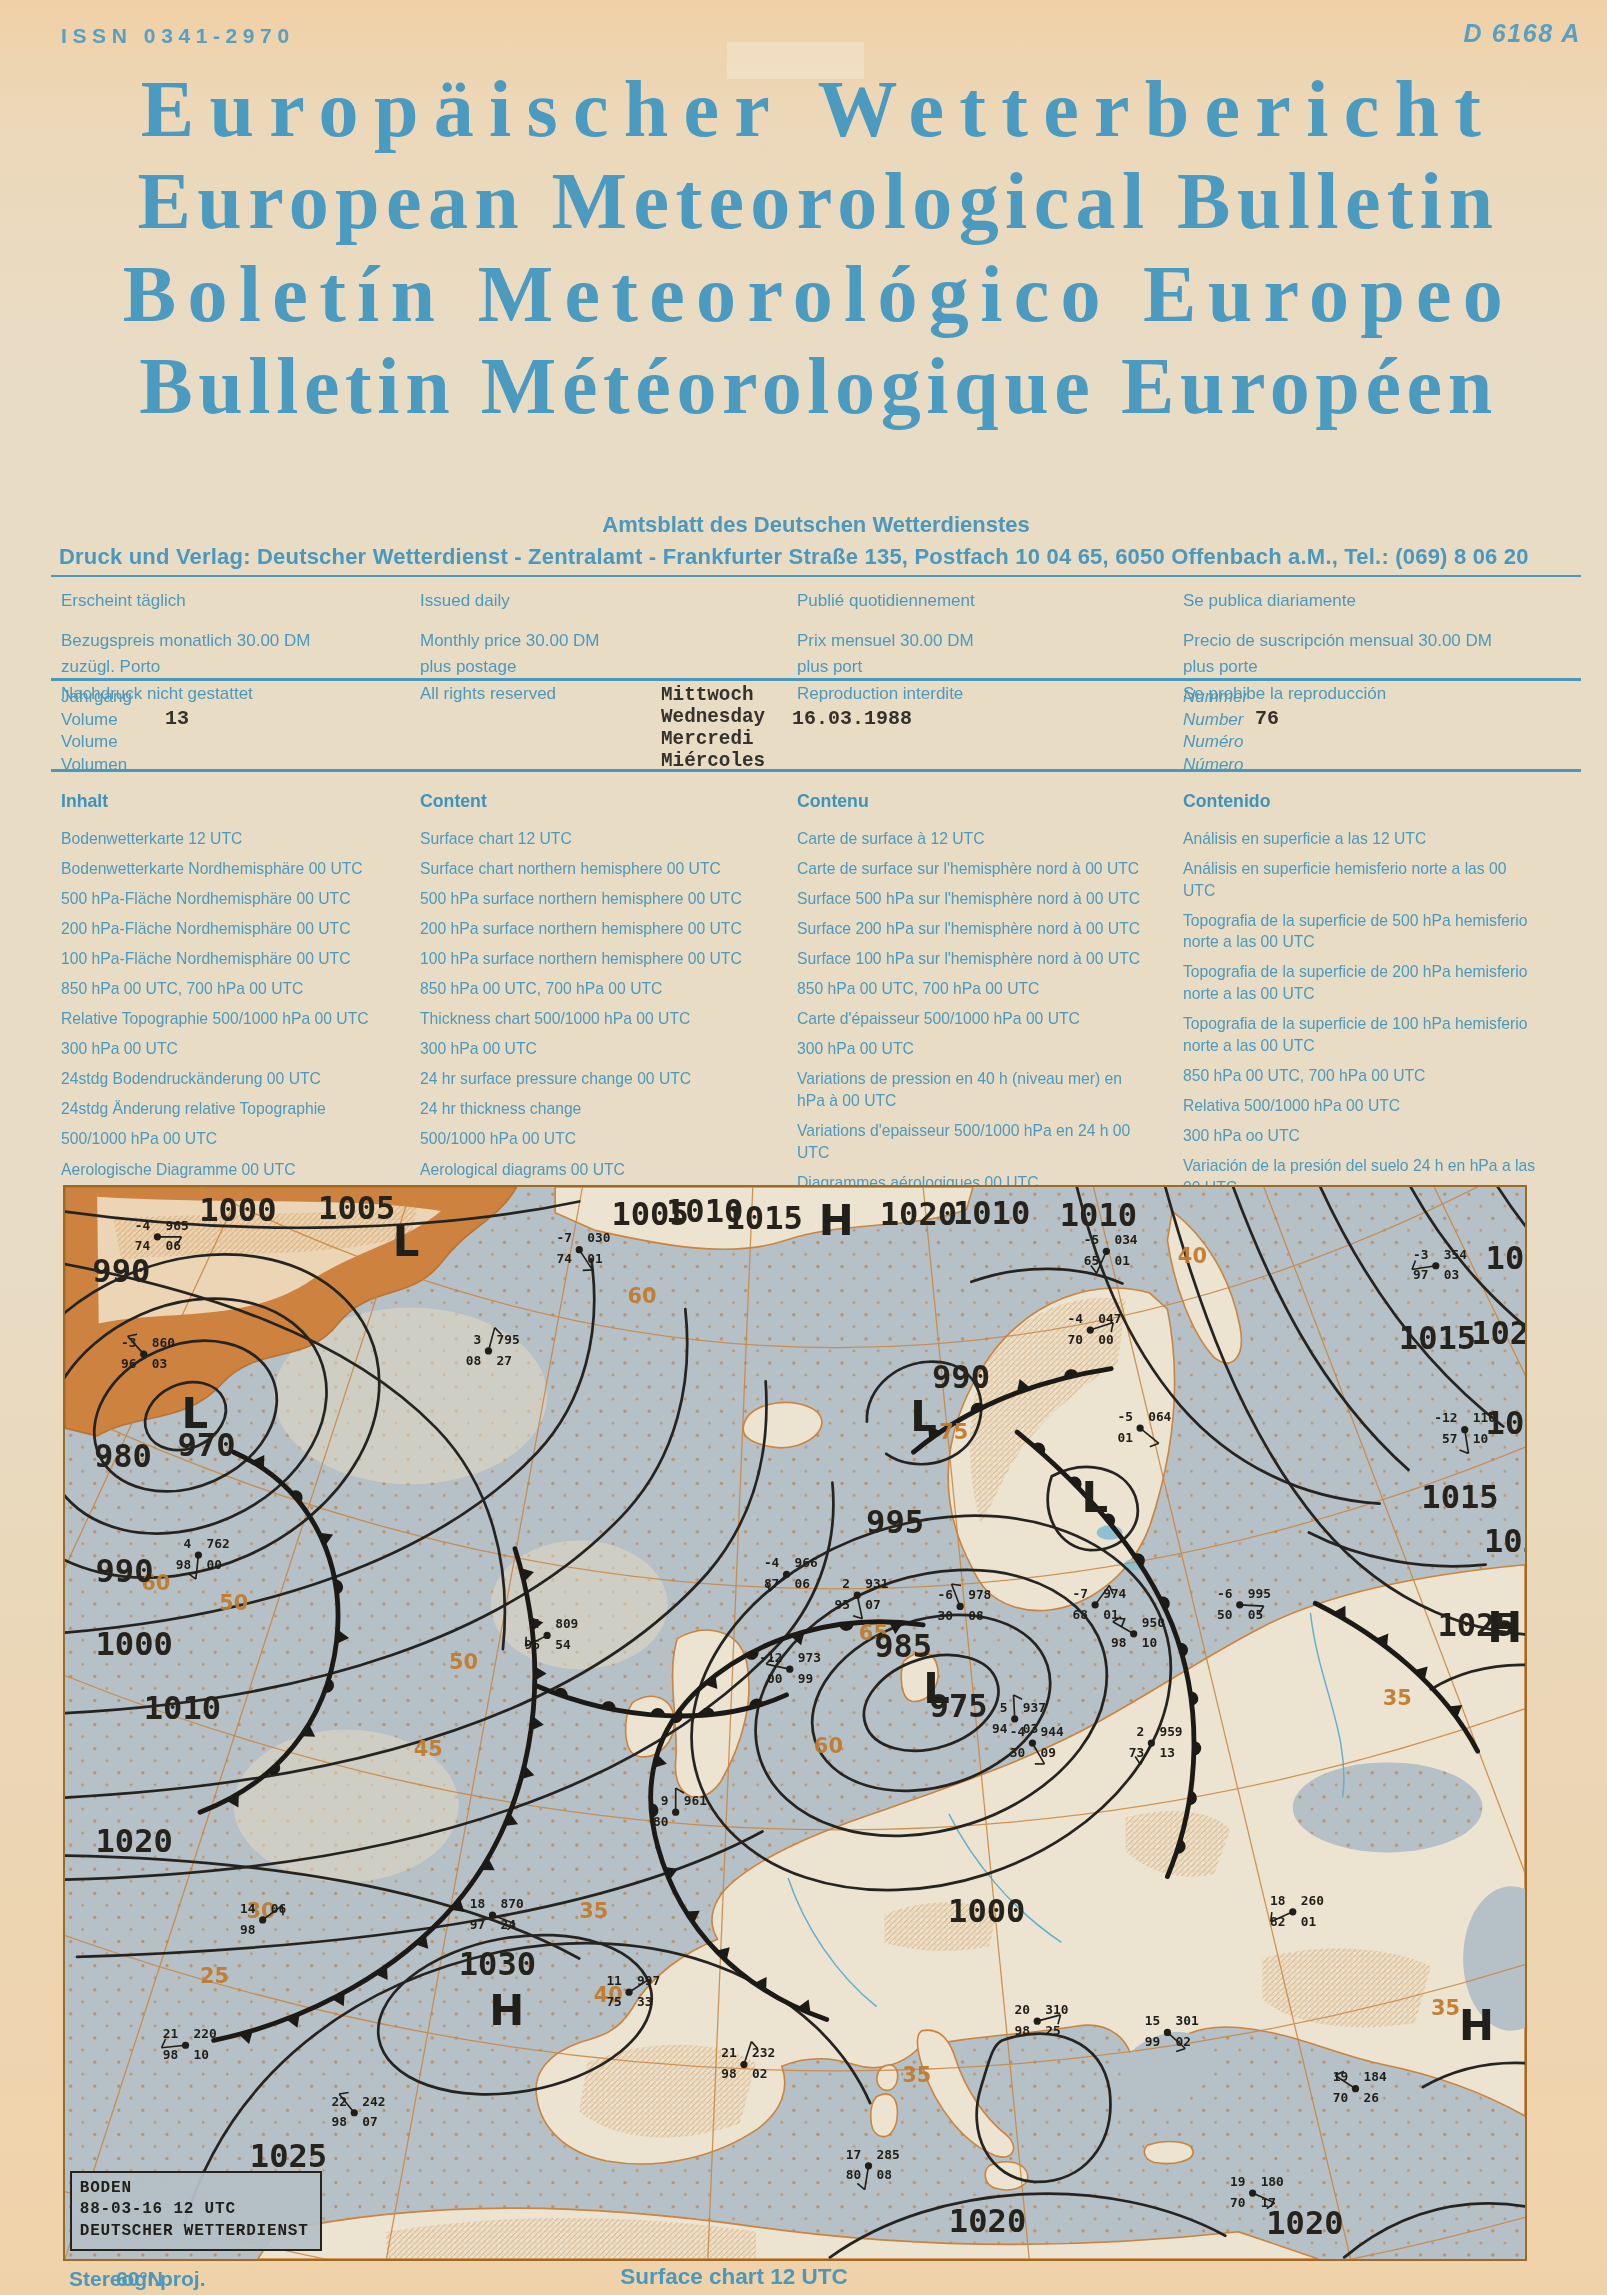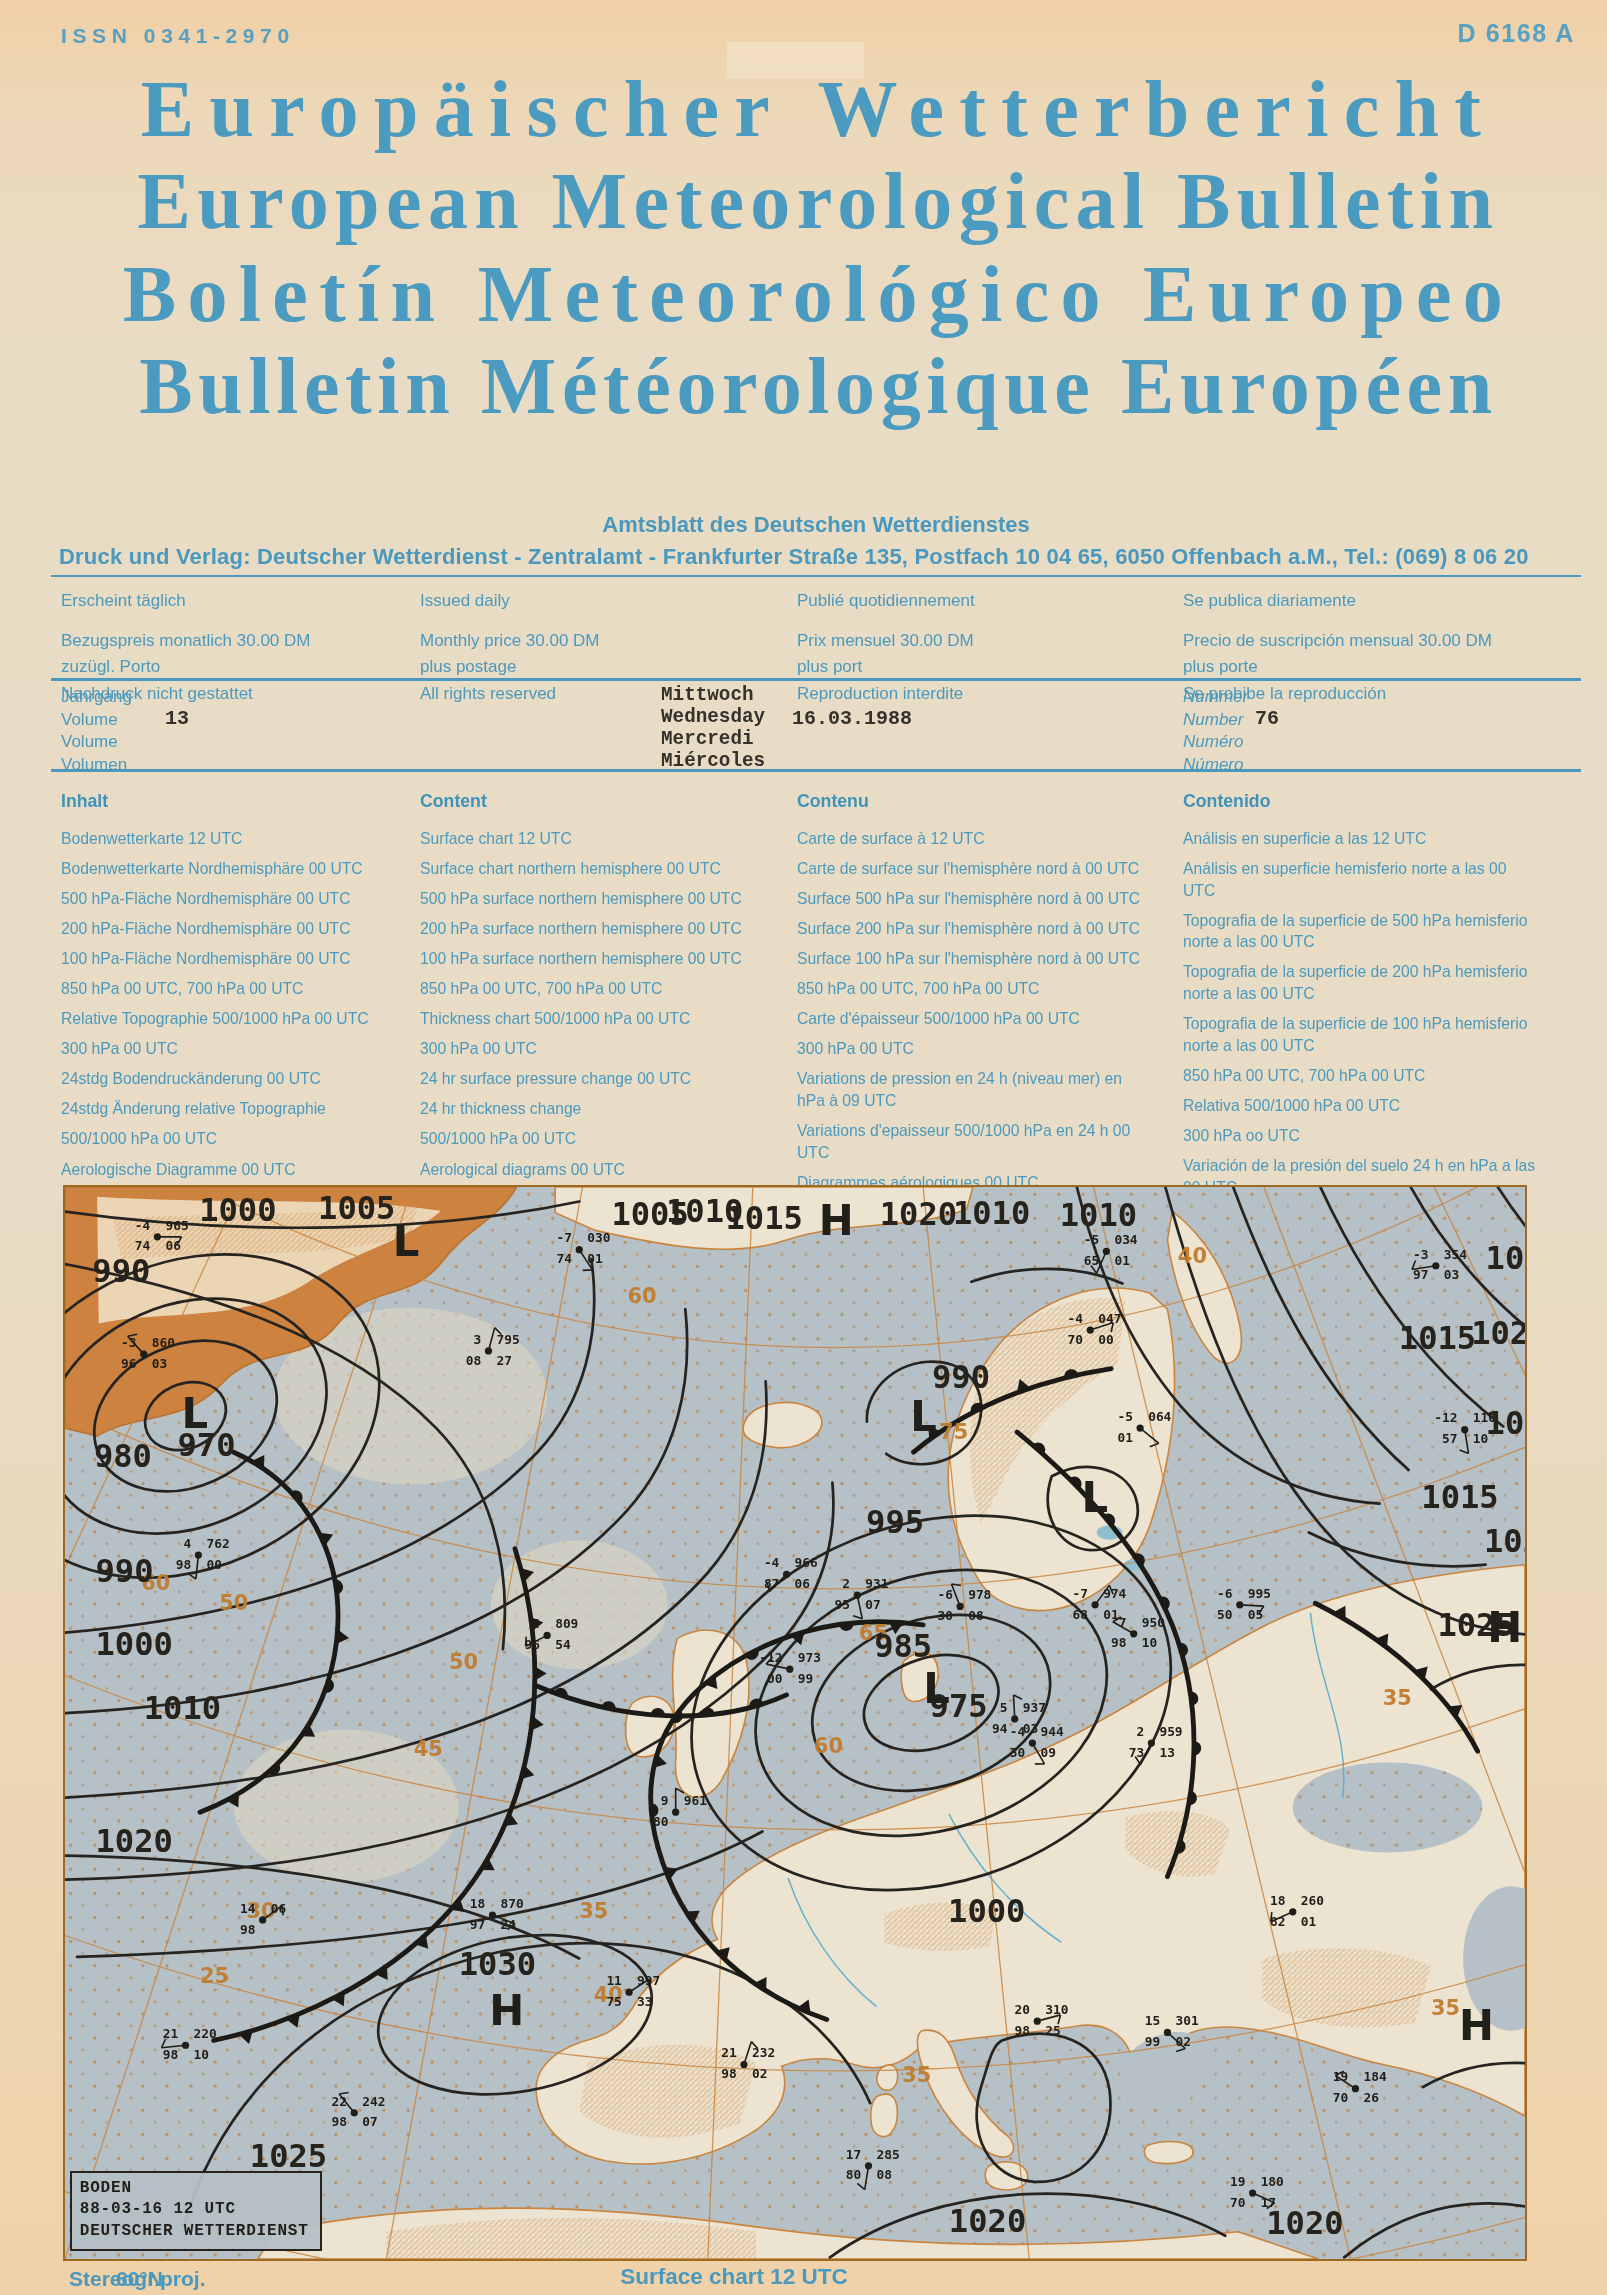--- a/index.html
+++ b/index.html
@@ -1,21 +1,21 @@
 <!DOCTYPE html>
 <html style="font-size:13px"><head>
 <meta charset="utf-8">
 <style>
   html,body{margin:0;padding:0;}
   .page{position:relative;width:1607px;height:2295px;overflow:hidden;
     font-family:"Liberation Sans",sans-serif;
     background:linear-gradient(180deg,#f0d0a6 0%,#ecd8b9 5%,#e9dcc5 16%,#e8dcc6 52%,#ecd5b2 82%,#f0d2a9 100%);padding-left:25px;}
   .topbar span{position:absolute;font-weight:bold;color:#57a0c2;}
   .issn{left:61px;top:24px;font-size:21px;letter-spacing:5.6px;}
-  .doccode{right:57px;top:19.3px;font-size:25px;letter-spacing:1.6px;}
+  .doccode{right:51px;top:19.3px;font-size:25px;letter-spacing:1.6px;font-style:italic;}
   .stamp{position:absolute;left:727px;top:42px;width:137px;height:37px;background:#f3ecd9;opacity:.45;}
   .titles{position:absolute;left:47px;right:42px;top:63px;text-align:center;
     font-family:"Liberation Serif","DejaVu Serif",serif;font-weight:bold;color:#4b9ac0;}
   .t{font-size:80px;line-height:1.155;white-space:nowrap;}
   .t1{letter-spacing:15.3px;}
   .t2{letter-spacing:6.4px;}
   .t3{letter-spacing:5.6px;}
   .t4{letter-spacing:11.3px;}
   .subtitle{position:absolute;left:0;right:0;top:512px;text-align:center;font-size:22px;font-weight:bold;color:#4a98be;}
   .publine{position:absolute;left:59px;right:32px;top:544px;font-size:22px;font-weight:bold;color:#4a98be;white-space:nowrap;letter-spacing:0.2px;}
@@ -184,21 +184,21 @@
     <h3>Contenu</h3>
     <div>
         <div class="citem">Carte de surface à 12 UTC</div>
         <div class="citem">Carte de surface sur l'hemisphère nord à 00 UTC</div>
         <div class="citem">Surface 500 hPa sur l'hemisphère nord à 00 UTC</div>
         <div class="citem">Surface 200 hPa sur l'hemisphère nord à 00 UTC</div>
         <div class="citem">Surface 100 hPa sur l'hemisphère nord à 00 UTC</div>
         <div class="citem">850 hPa 00 UTC, 700 hPa 00 UTC</div>
         <div class="citem">Carte d'épaisseur 500/1000 hPa 00 UTC</div>
         <div class="citem">300 hPa 00 UTC</div>
-        <div class="citem">Variations de pression en 24 h (niveau mer) en hPa à 09 UTC</div>
+        <div class="citem">Variations de pression en 40 h (niveau mer) en hPa à 00 UTC</div>
         <div class="citem">Variations d'epaisseur 500/1000 hPa en 24 h 00 UTC</div>
         <div class="citem">Diagrammes aérologiques 00 UTC</div>
       </div>
   </div>
   <div class="ccol cc3">
     <h3>Contenido</h3>
     <div>
         <div class="citem">Análisis en superficie a las 12 UTC</div>
         <div class="citem">Análisis en superficie hemisferio norte a las 00 UTC</div>
         <div class="citem">Topografia de la superficie de 500 hPa hemisferio norte a las 00 UTC</div>

